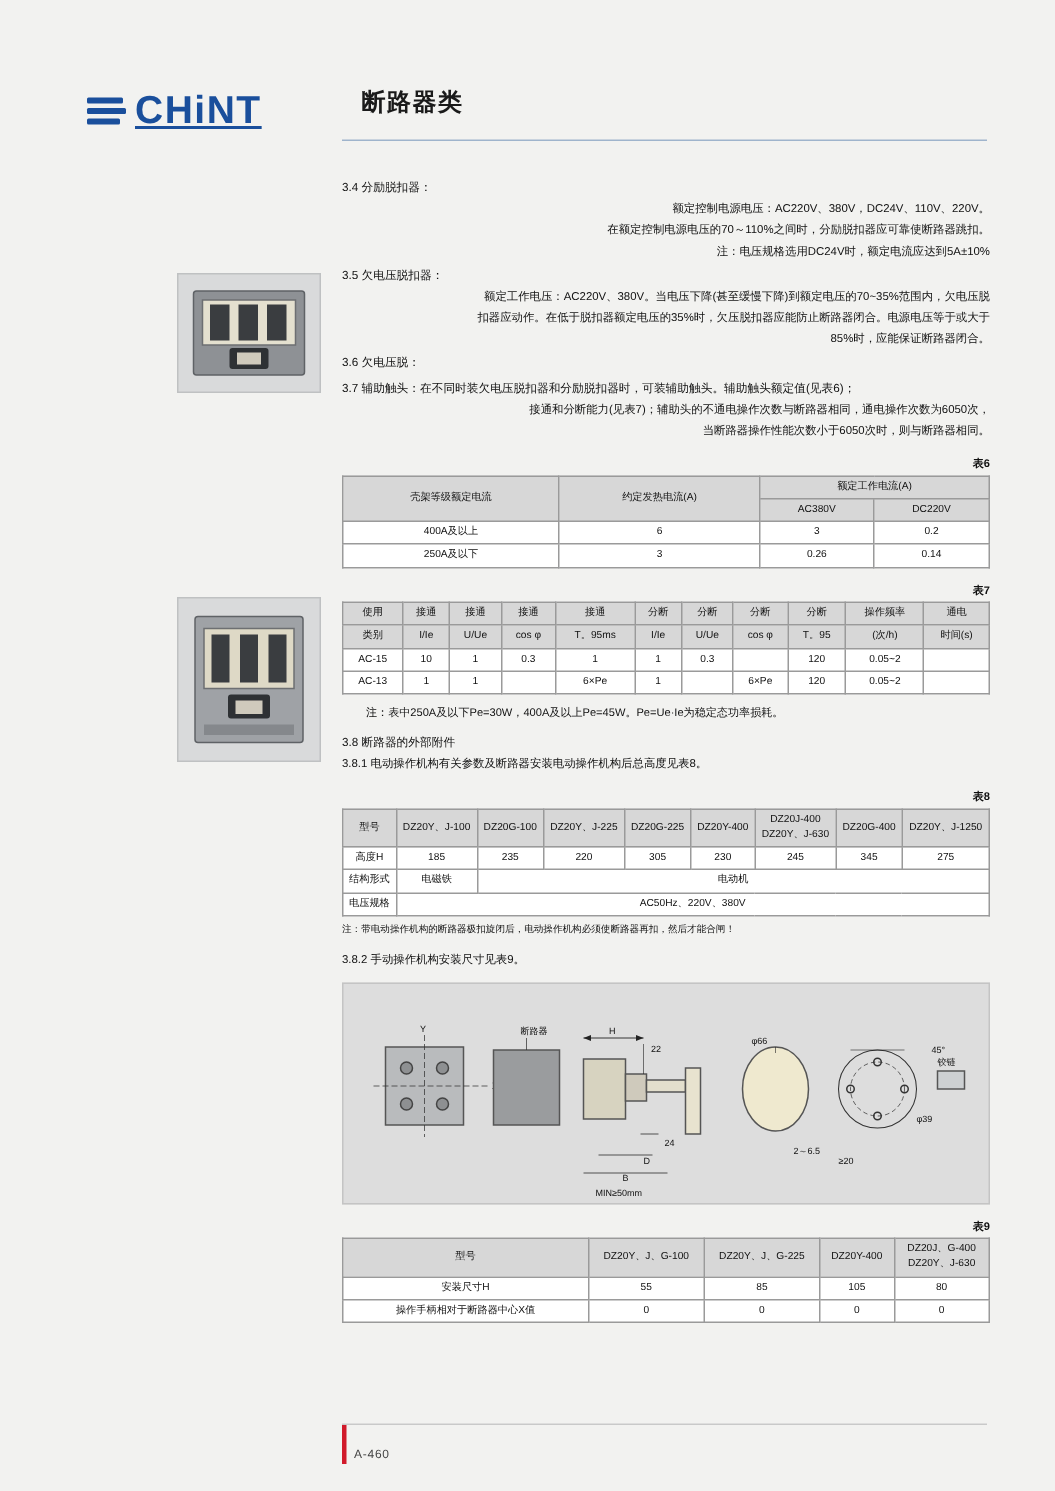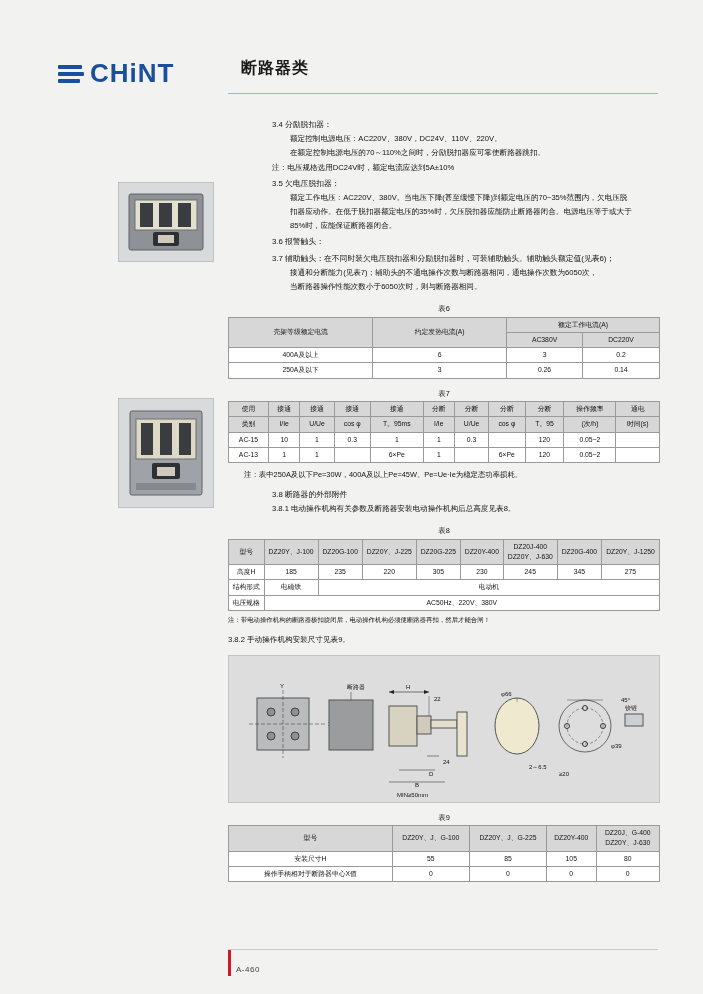--- a/index.html
+++ b/index.html
@@ -31,62 +31,62 @@
   }
   .logo-mark i {
     position: absolute; left: 0; width: 26px; height: 4px;
     background: #1a4f9c; border-radius: 1px;
   }
   .logo-mark i:nth-child(1) { top: 2px; width: 24px; }
   .logo-mark i:nth-child(2) { top: 9px; width: 26px; }
   .logo-mark i:nth-child(3) { top: 16px; width: 22px; }
   .logo-text {
     font-size: 26px; font-weight: bold; letter-spacing: 1px;
-    color: #1a4f9c; font-family: "Liberation Sans", sans-serif;
+    color: #1a4f9c; font-family: "Liberation Sans", sans-serif; text-decoration: underline;
   }
   .header-title {
     position: absolute; left: 230px; top: 58px;
     font-size: 16px; font-weight: bold; color: #1a1a1a;
     letter-spacing: 1px;
     padding-left: 11px;
   }
   .header-rule {
     position: absolute; left: 228px; top: 93px; width: 430px; height: 1px;
     background: #9fb4cc;
   }
 
   
   .content {
     position: absolute; left: 228px; top: 118px; width: 432px;
     font-size: 7.6px; line-height: 1.85;
     color: #111;
   }
-  .sec { margin-bottom: 2px; margin-left: 44px; }
+  .sec { margin-bottom: 2px; }
   .sec-title { font-size: 7.8px; }
   .indent2 { padding-left: 18px; }
   .hang {
     padding-left: 18px; text-indent: -18px;
   }
-  .para { margin: 0; }
+  .para { margin: 0; text-align: right; }
 
   
   .img-box {
     position: absolute;
     background: #d9dadb;
     border: 1px solid #bfc1c2;
   }
   .prod1 { left: 118px; top: 182px; width: 96px; height: 80px; }
   .prod2 { left: 118px; top: 398px; width: 96px; height: 110px; }
   .breaker {
     position: absolute; left: 50%; top: 50%; transform: translate(-50%,-50%);
   }
 
   
   .tbl-label {
-    text-align: center; font-size: 7.4px; margin: 8px 0 1px 0;
+    text-align: right; font-size: 7.4px; margin: 8px 0 1px 0; font-weight: bold;
   }
   table.t {
     width: 100%; border-collapse: collapse;
     font-size: 6.8px; background: #fff;
   }
   table.t td, table.t th {
     border: 1px solid #9a9a9a;
     padding: 2px 3px;
     text-align: center;
     font-weight: normal;
@@ -179,21 +179,21 @@
         <span>欠电压脱扣器：</span>
       </div>
       <div class="indent2 para">额定工作电压：AC220V、380V。当电压下降(甚至缓慢下降)到额定电压的70~35%范围内，欠电压脱</div>
       <div class="indent2 para">扣器应动作。在低于脱扣器额定电压的35%时，欠压脱扣器应能防止断路器闭合。电源电压等于或大于</div>
       <div class="indent2 para">85%时，应能保证断路器闭合。</div>
     </div>
 
     <div class="sec">
       <div class="hang sec-title">
         <span>3.6</span>
-        <span>报警触头：</span>
+        <span>欠电压脱：</span>
       </div>
     </div>
 
     <div class="sec">
       <div class="hang sec-title">
         <span>3.7</span>
         <span>辅助触头：在不同时装欠电压脱扣器和分励脱扣器时，可装辅助触头。辅助触头额定值(见表6)；</span>
       </div>
       <div class="indent2 para">接通和分断能力(见表7)；辅助头的不通电操作次数与断路器相同，通电操作次数为6050次，</div>
       <div class="indent2 para">当断路器操作性能次数小于6050次时，则与断路器相同。</div>

